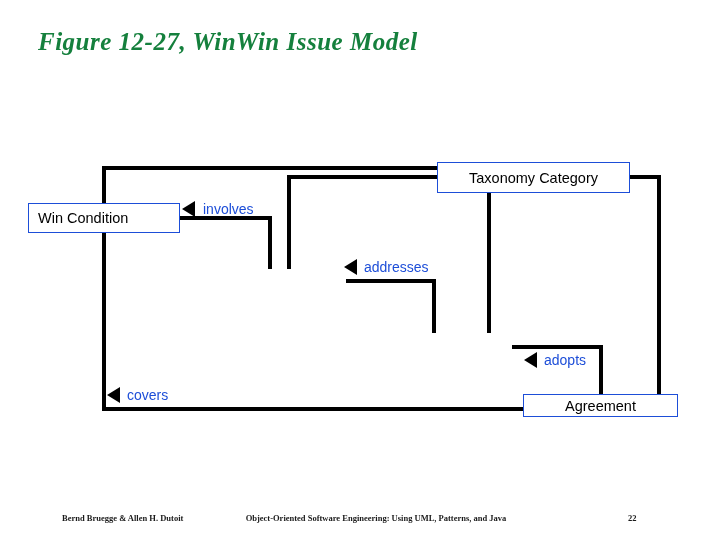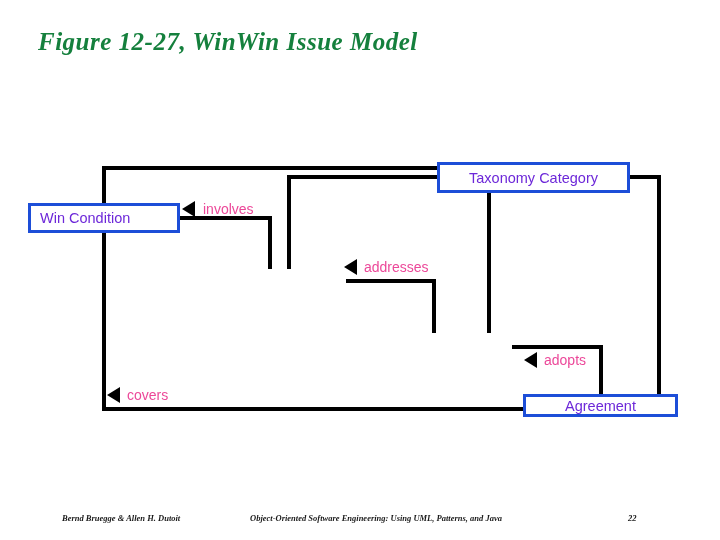--- a/index.html
+++ b/index.html
@@ -36,27 +36,27 @@
   }
   .lh, .lv {
     position: absolute;
     background: #000000;
   }
   .lh { height: 4px; }
   .lv { width: 4px; }
   .node {
     position: absolute;
     box-sizing: border-box;
-    border: 3px solid #1d4ed8;
+    border: 1px solid #1d4ed8;
     background: #ffffff;
     display: flex;
     align-items: center;
     justify-content: center;
     font-size: 14.5px;
-    color: #6d28d9;
+    color: #000000;
     white-space: nowrap;
     z-index: 5;
   }
   .node.align-left {
     justify-content: flex-start;
     padding-left: 9px;
   }
   .tri {
     position: absolute;
     width: 0;
@@ -64,34 +64,33 @@
     border-top: 8px solid transparent;
     border-bottom: 8px solid transparent;
     border-right: 13px solid #000000;
     z-index: 6;
   }
   .assoc-label {
     position: absolute;
     height: 16px;
     line-height: 16px;
     font-size: 14px;
-    color: #ec4899;
+    color: #1d4ed8;
     white-space: nowrap;
     z-index: 6;
   }
   .footer {
     position: absolute;
     left: 0;
     top: 511px;
     width: 716px;
     height: 16px;
     font-family: "Liberation Serif", serif;
     font-size: 8.5px;
     font-weight: bold;
-    font-style: italic;
     color: #1a1a1a;
     text-align: center;
   }
   .footer-authors {
     position: absolute;
     left: 62px;
     top: 2px;
     white-space: nowrap;
   }
   .footer-book {

